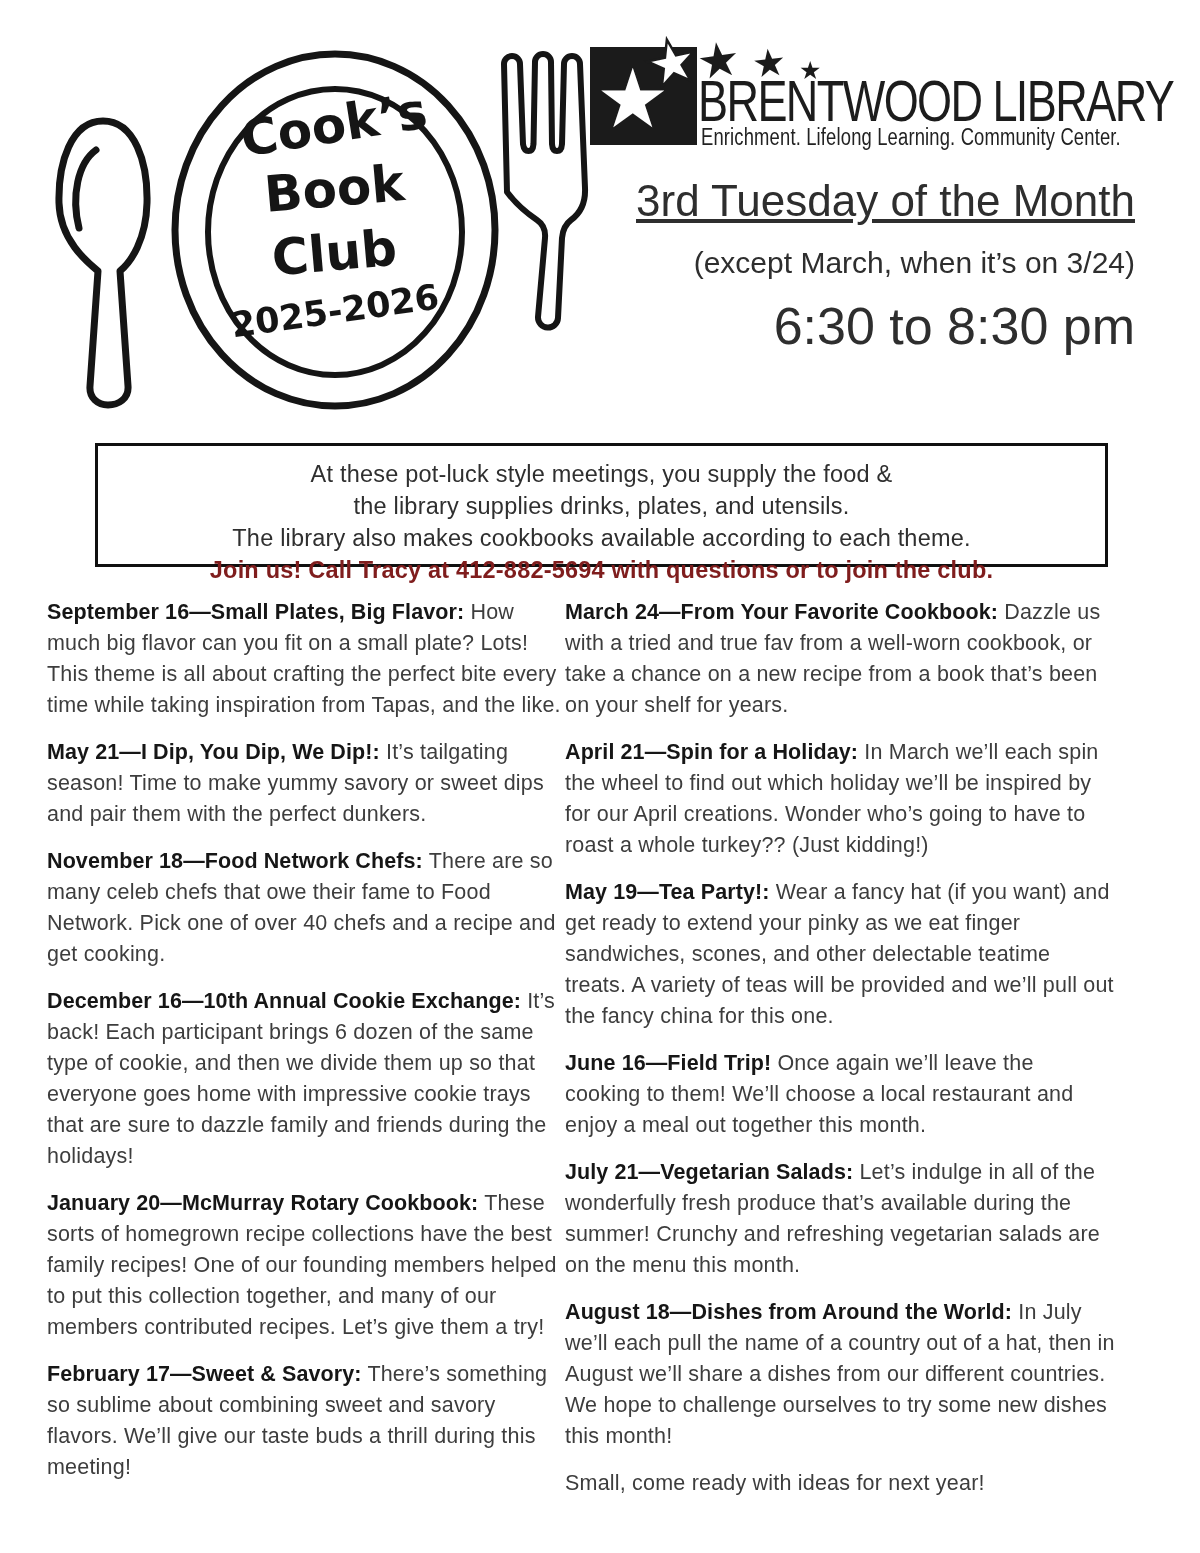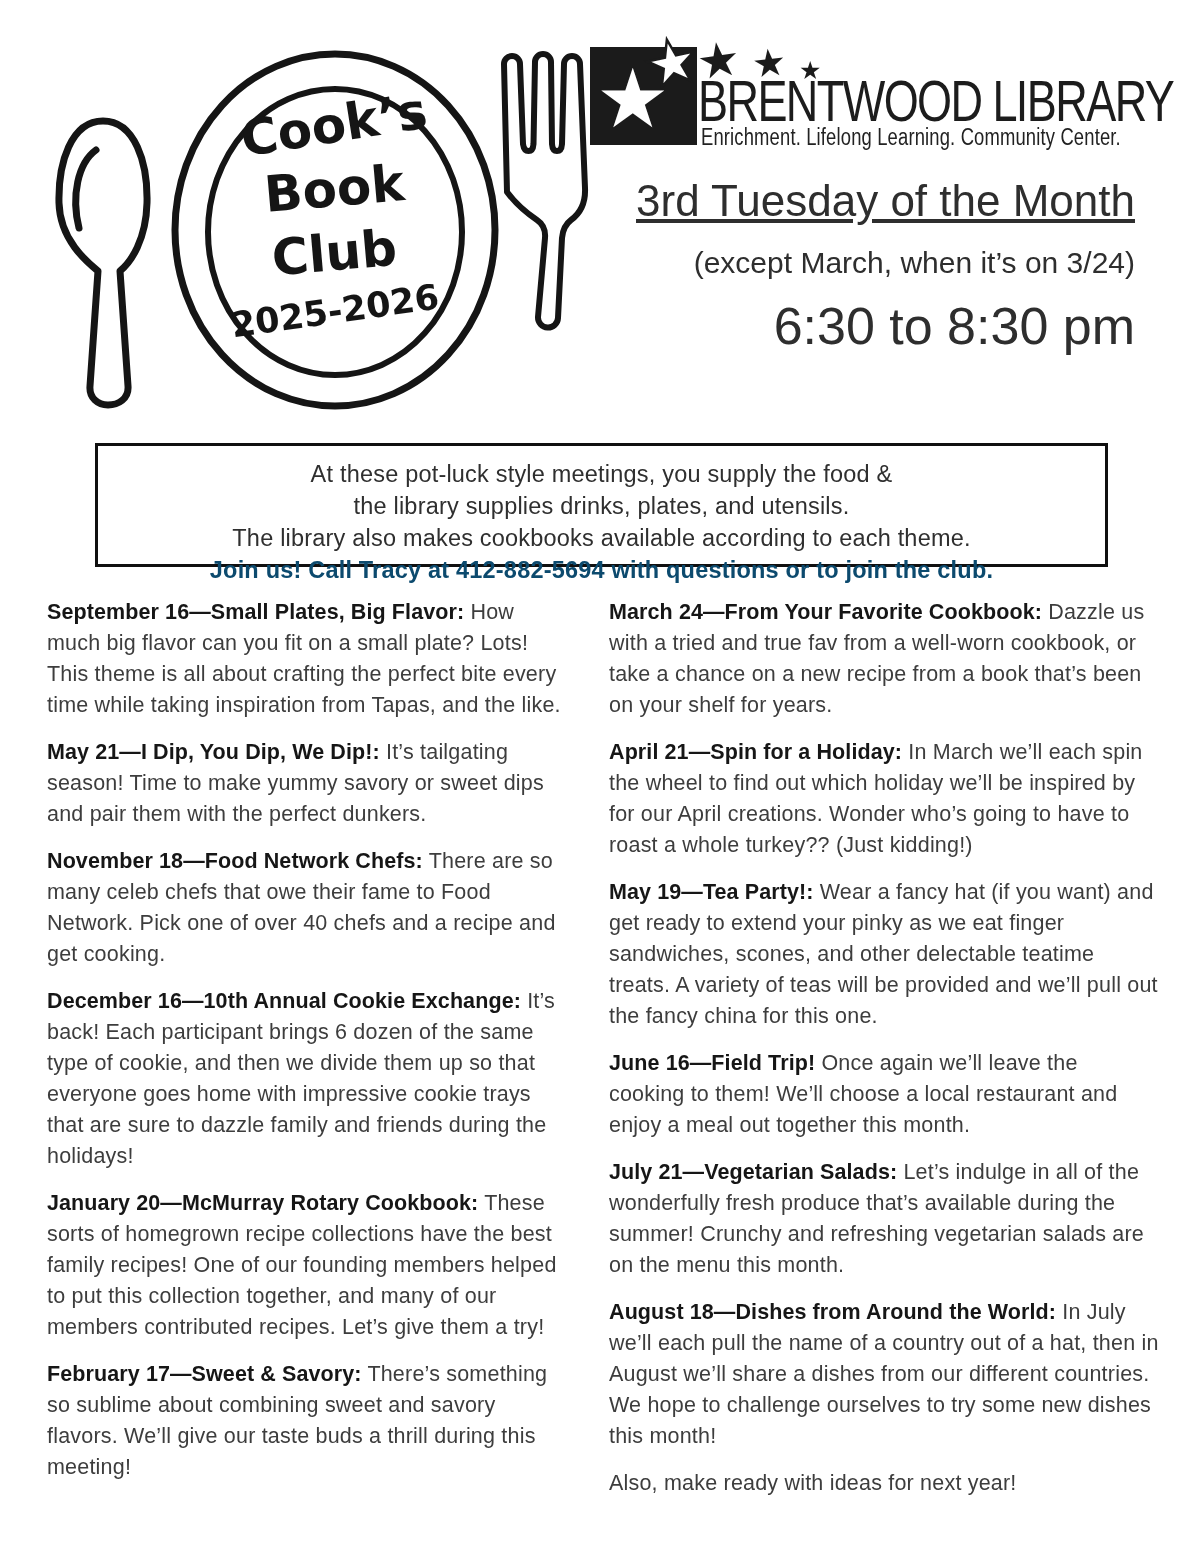--- a/index.html
+++ b/index.html
@@ -43,24 +43,24 @@
   .hdr-day{top:176px;font-size:44px;text-decoration:underline;}
   .hdr-exception{top:246px;font-size:30px;}
   .hdr-time{top:296px;font-size:52px;margin-left:8px;}
   .hdr-skill{top:370px;font-size:39px;}
   
   .info-box{
     position:absolute;left:95px;top:443px;width:1013px;height:124px;
     border:3px solid #101010;box-sizing:border-box;text-align:center;
     padding-top:12px;font-size:23.5px;line-height:32px;color:#2f2f2f;letter-spacing:.2px;
   }
-  .info-join{font-weight:bold;color:#0c4a6e;}
+  .info-join{font-weight:bold;color:#7f1d1d;}
   
   .schedule{
-    position:absolute;left:47px;top:597px;width:1112px;display:flex;gap:44px;
+    position:absolute;left:47px;top:597px;width:1112px;display:flex;
     font-size:21.5px;line-height:31px;letter-spacing:.2px;color:#3d3d3d;
   }
   .col-left{width:518px;}
   .col-right{width:550px;}
   .entry{margin:0 0 16px 0;}
   .entry b{font-weight:bold;color:#161616;letter-spacing:.1px;}
   .closing{margin:0;}
 </style>
 </head>
 <body>
@@ -117,17 +117,17 @@
       <p class="entry"><b>January 20—McMurray Rotary Cookbook:</b> <span>These sorts of homegrown recipe collections have the best family recipes! One of our founding members helped to put this collection together, and many of our members contributed recipes. Let’s give them a try!</span></p>
       <p class="entry"><b>February 17—Sweet &amp; Savory:</b> <span>There’s something so sublime about combining sweet and savory flavors. We’ll give our taste buds a thrill during this meeting!</span></p>
     </div>
     <div class="col-right">
       <p class="entry"><b>March 24—From Your Favorite Cookbook:</b> <span>Dazzle us with a tried and true fav from a well-worn cookbook, or take a chance on a new recipe from a book that’s been on your shelf for years.</span></p>
       <p class="entry"><b>April 21—Spin for a Holiday:</b> <span>In March we’ll each spin the wheel to find out which holiday we’ll be inspired by for our April creations. Wonder who’s going to have to roast a whole turkey?? (Just kidding!)</span></p>
       <p class="entry"><b>May 19—Tea Party!:</b> <span>Wear a fancy hat (if you want) and get ready to extend your pinky as we eat finger sandwiches, scones, and other delectable teatime treats. A variety of teas will be provided and we’ll pull out the fancy china for this one.</span></p>
       <p class="entry"><b>June 16—Field Trip!</b> <span>Once again we’ll leave the cooking to them! We’ll choose a local restaurant and enjoy a meal out together this month.</span></p>
       <p class="entry"><b>July 21—Vegetarian Salads:</b> <span>Let’s indulge in all of the wonderfully fresh produce that’s available during the summer! Crunchy and refreshing vegetarian salads are on the menu this month.</span></p>
       <p class="entry"><b>August 18—Dishes from Around the World:</b> <span>In July we’ll each pull the name of a country out of a hat, then in August we’ll share a dishes from our different countries. We hope to challenge ourselves to try some new dishes this month!</span></p>
-      <p class="closing">Also, make ready with ideas for next year!</p>
+      <p class="closing">Small, come ready with ideas for next year!</p>
     </div>
   </div>
 
 </div>
 
 </body></html>

